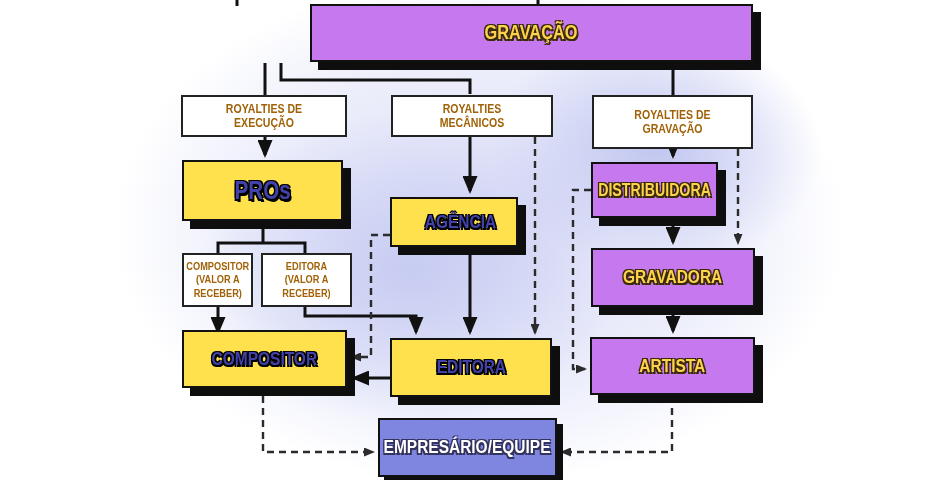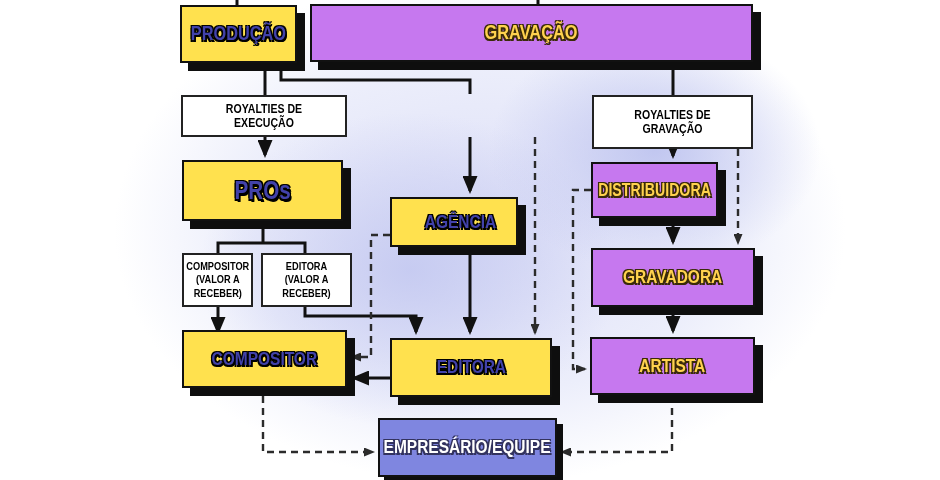--- a/index.html
+++ b/index.html
@@ -22,21 +22,21 @@
   }
   .box{
     border:2.5px solid #111;
     box-shadow:8px 8px 0 #0e0e0e;
   }
   .yellow{background:#ffe14e;}
   .purple{background:#c678ef;}
   .blue{background:#7f86e0;}
   .white{
     background:#ffffff;border:2px solid #222;box-shadow:none;
-    color:#000000;font-weight:bold;font-size:12px;line-height:1.18;
+    color:#a16207;font-weight:bold;font-size:12px;line-height:1.18;
   }
   .white-sm{font-size:10.5px;line-height:1.25;}
   .lbl{
     display:inline-block;font-weight:bold;
     transform:scale(0.86,1.06);white-space:nowrap;
     letter-spacing:0px;
   }
   .wlbl{display:inline-block;transform:scale(0.88,1.04);}
   .t-blue{
     color:#4242aa;
@@ -87,30 +87,30 @@
     <path class="solid-edge" d="M673,307 V331" marker-end="url(#mBig)"></path>
 
     <path class="dashed-edge" d="M535,137 V333" marker-end="url(#mSm)"></path>
     <path class="dashed-edge" d="M390,235 H371 V357 H352" marker-end="url(#mSm)"></path>
     <path class="dashed-edge" d="M591,190 H573 V369 H585" marker-end="url(#mSm)"></path>
     <path class="dashed-edge" d="M738,137 V243" marker-end="url(#mSm)"></path>
     <path class="dashed-edge" d="M263,396 V452 H373" marker-end="url(#mSm)"></path>
     <path class="dashed-edge" d="M672,396 V452 H562" marker-end="url(#mSm)"></path>
   </svg>
 
-  <div class="node box yellow fs19 t-blue" style="left:180px;top:5px;width:117px;height:58px;">
-    <span class="lbl">PRODUÇÃO</span>
-  </div>
 
   <div class="node box purple fs19 t-gold" style="left:310px;top:4px;width:443px;height:58px;">
     <span class="lbl">GRAVAÇÃO</span>
   </div>
 
   <div class="node white" style="left:181px;top:95px;width:166px;height:42px;padding:2px 14px;">
     <span class="wlbl">ROYALTIES DE EXECUÇÃO</span>
+  </div>
+  <div class="node white" style="left:391px;top:95px;width:162px;height:42px;padding:2px 30px;">
+    <span class="wlbl">ROYALTIES MECÂNICOS</span>
   </div>
   <div class="node white" style="left:592px;top:95px;width:161px;height:54px;padding:2px 14px;">
     <span class="wlbl">ROYALTIES DE GRAVAÇÃO</span>
   </div>
 
   <div class="node box yellow fs20 t-blue" style="left:182px;top:160px;width:161px;height:61px;">
     <span class="lbl">PROs</span>
   </div>
 
   <div class="node box yellow fs18 t-blue" style="left:390px;top:197px;width:128px;height:50px;padding-left:14px;">

